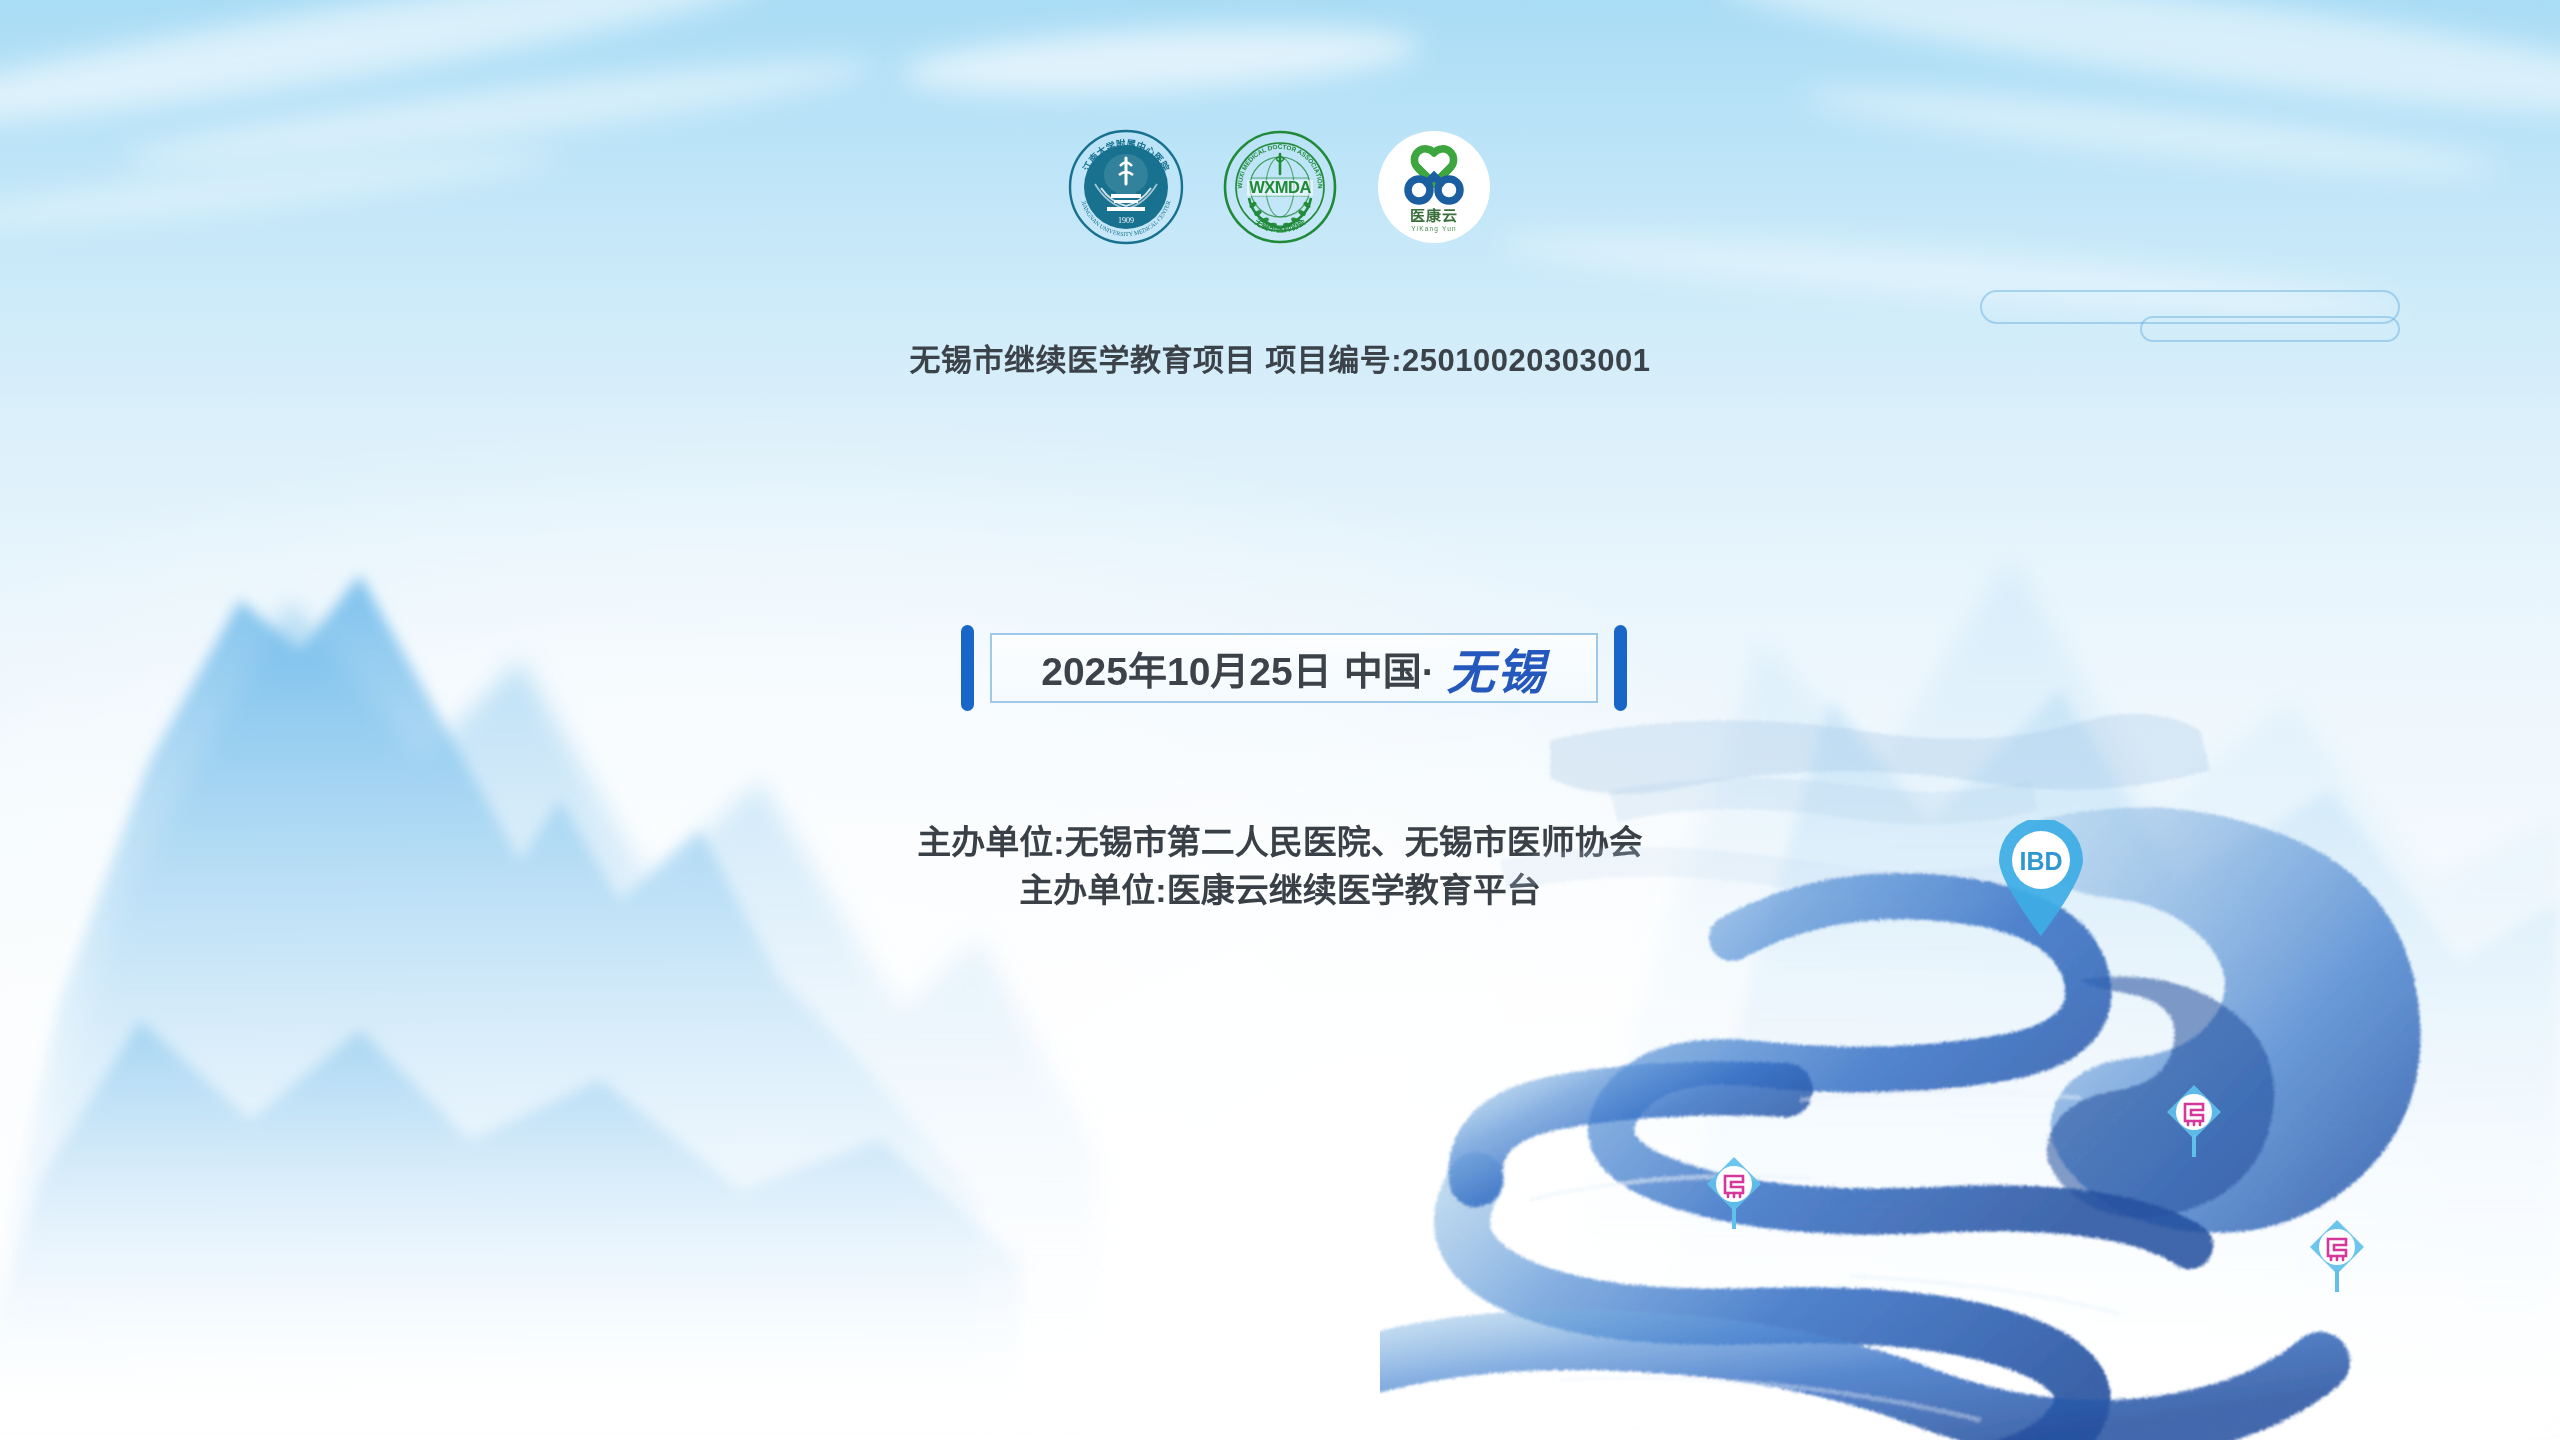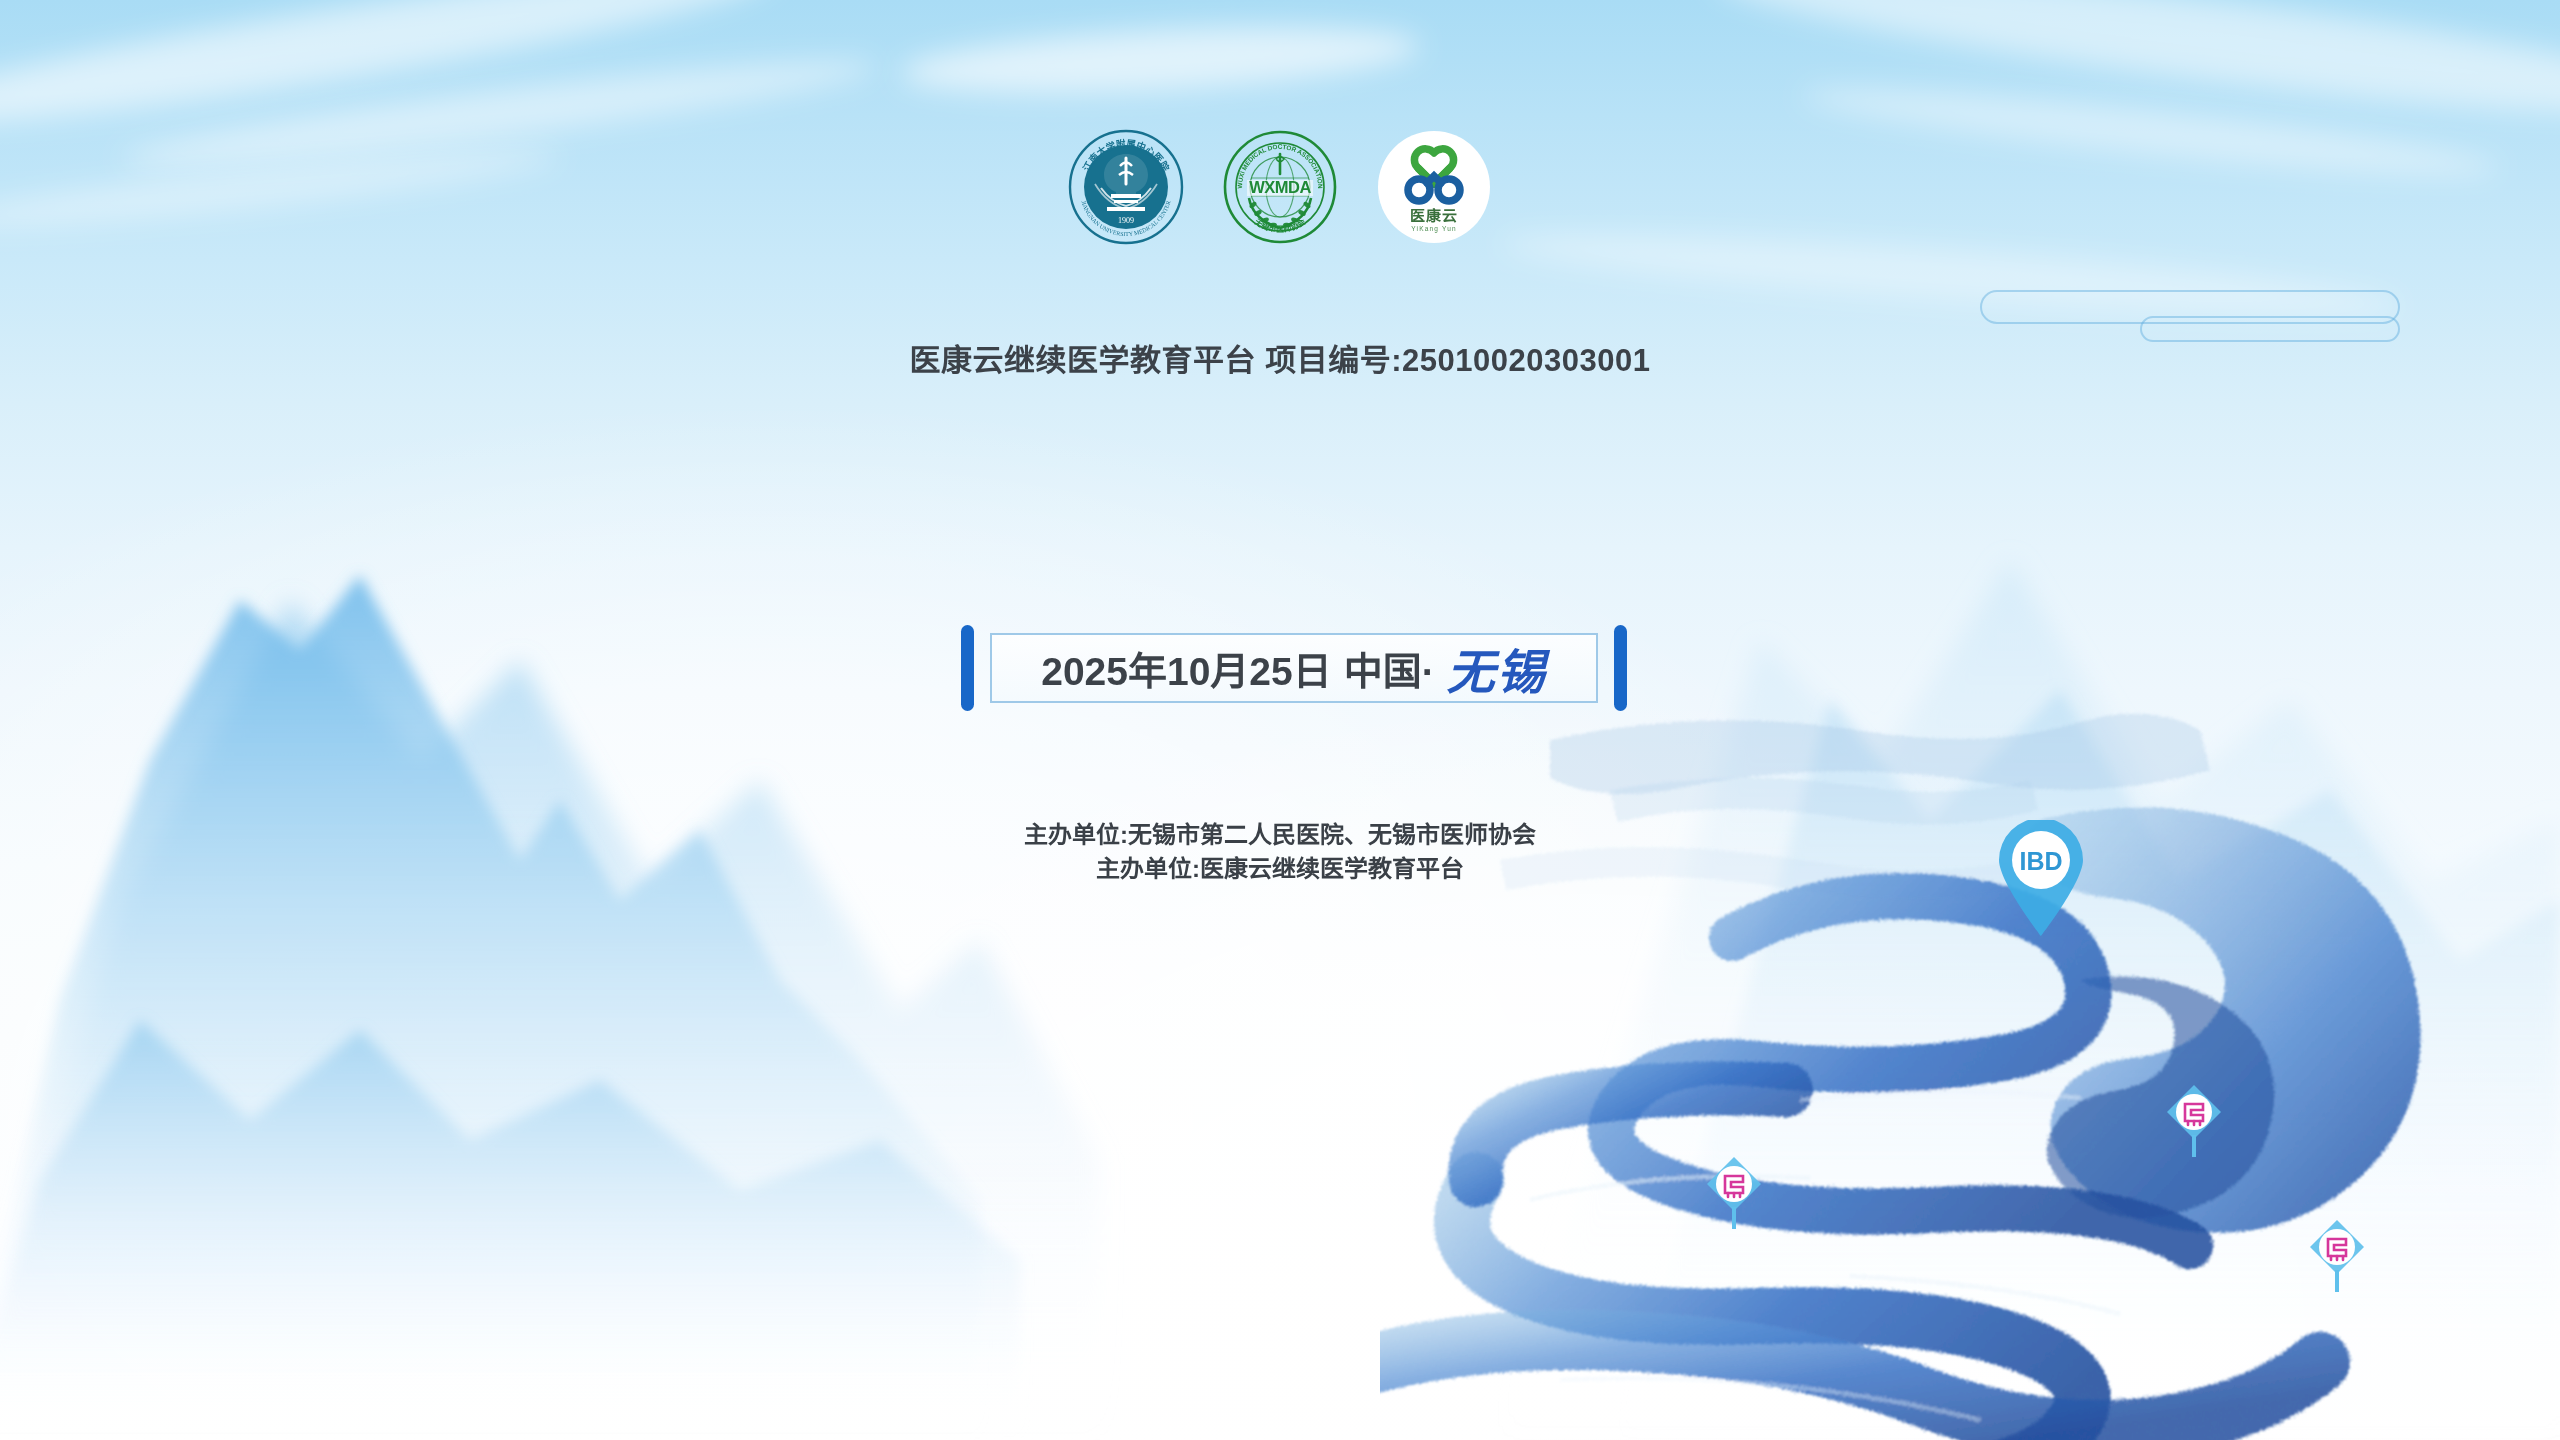--- a/index.html
+++ b/index.html
@@ -91,21 +91,21 @@
   .date-main{font-size:39px;font-weight:700;color:#3c4249;letter-spacing:0px;}
   .date-city{
     font-family:Liberation Mono, monospace;
     font-size:48px;font-weight:700;color:#2558bd;
     font-style:italic;letter-spacing:2px;
   }
 
   
   .orgs{position:absolute;top:818px;left:0;width:100%;text-align:center;}
   .orgs div{
-    font-size:24px;font-weight:700;color:#3a4047;
+    font-size:34px;font-weight:700;color:#3a4047;
     line-height:1.42;letter-spacing:0px;white-space:nowrap;
   }
 
   
   .gut{position:absolute;right:0;bottom:0;width:1180px;height:760px;pointer-events:none;}
 
   
   .pin-ibd{position:absolute;left:1993px;top:820px;width:96px;height:118px;text-decoration:underline;}
   .pin-sm{position:absolute;width:62px;height:76px;}
   .pin-sm.p1{left:1703px;top:1155px;}
@@ -248,21 +248,21 @@
 
         <circle cx="44" cy="62" r="11" fill="none" stroke="#1b5fa0" stroke-width="7.5"></circle>
         <circle cx="74" cy="62" r="11" fill="none" stroke="#1b5fa0" stroke-width="7.5"></circle>
         <path d="M52 55 L59 48 L66 55" fill="none" stroke="#1b5fa0" stroke-width="7.5" stroke-linecap="round"></path>
         <text x="59" y="93" text-anchor="middle" font-size="15" font-weight="bold" fill="#3a6f3c" font-family="'Liberation Sans',sans-serif" letter-spacing="1">医康云</text>
         <text x="59" y="103" text-anchor="middle" font-size="6.5" fill="#4b8b4f" font-family="'Liberation Sans',sans-serif" letter-spacing="1.2">YiKang Yun</text>
       </svg>
     </div>
   </div>
 
-  <div class="project-line">医康云继续医学教育平台 项目编号:25010020303001</div>
+  <div class="project-line">无锡市继续医学教育项目 项目编号:25010020303001</div>
 
 
   <div class="date-row">
     <div class="date-bar">
       <span class="dbar"></span>
       <div class="dbox">
         <span class="date-main">2025年10月25日</span>
         <span class="date-main">中国·</span>
         <span class="date-city">无锡</span>
       </div>

